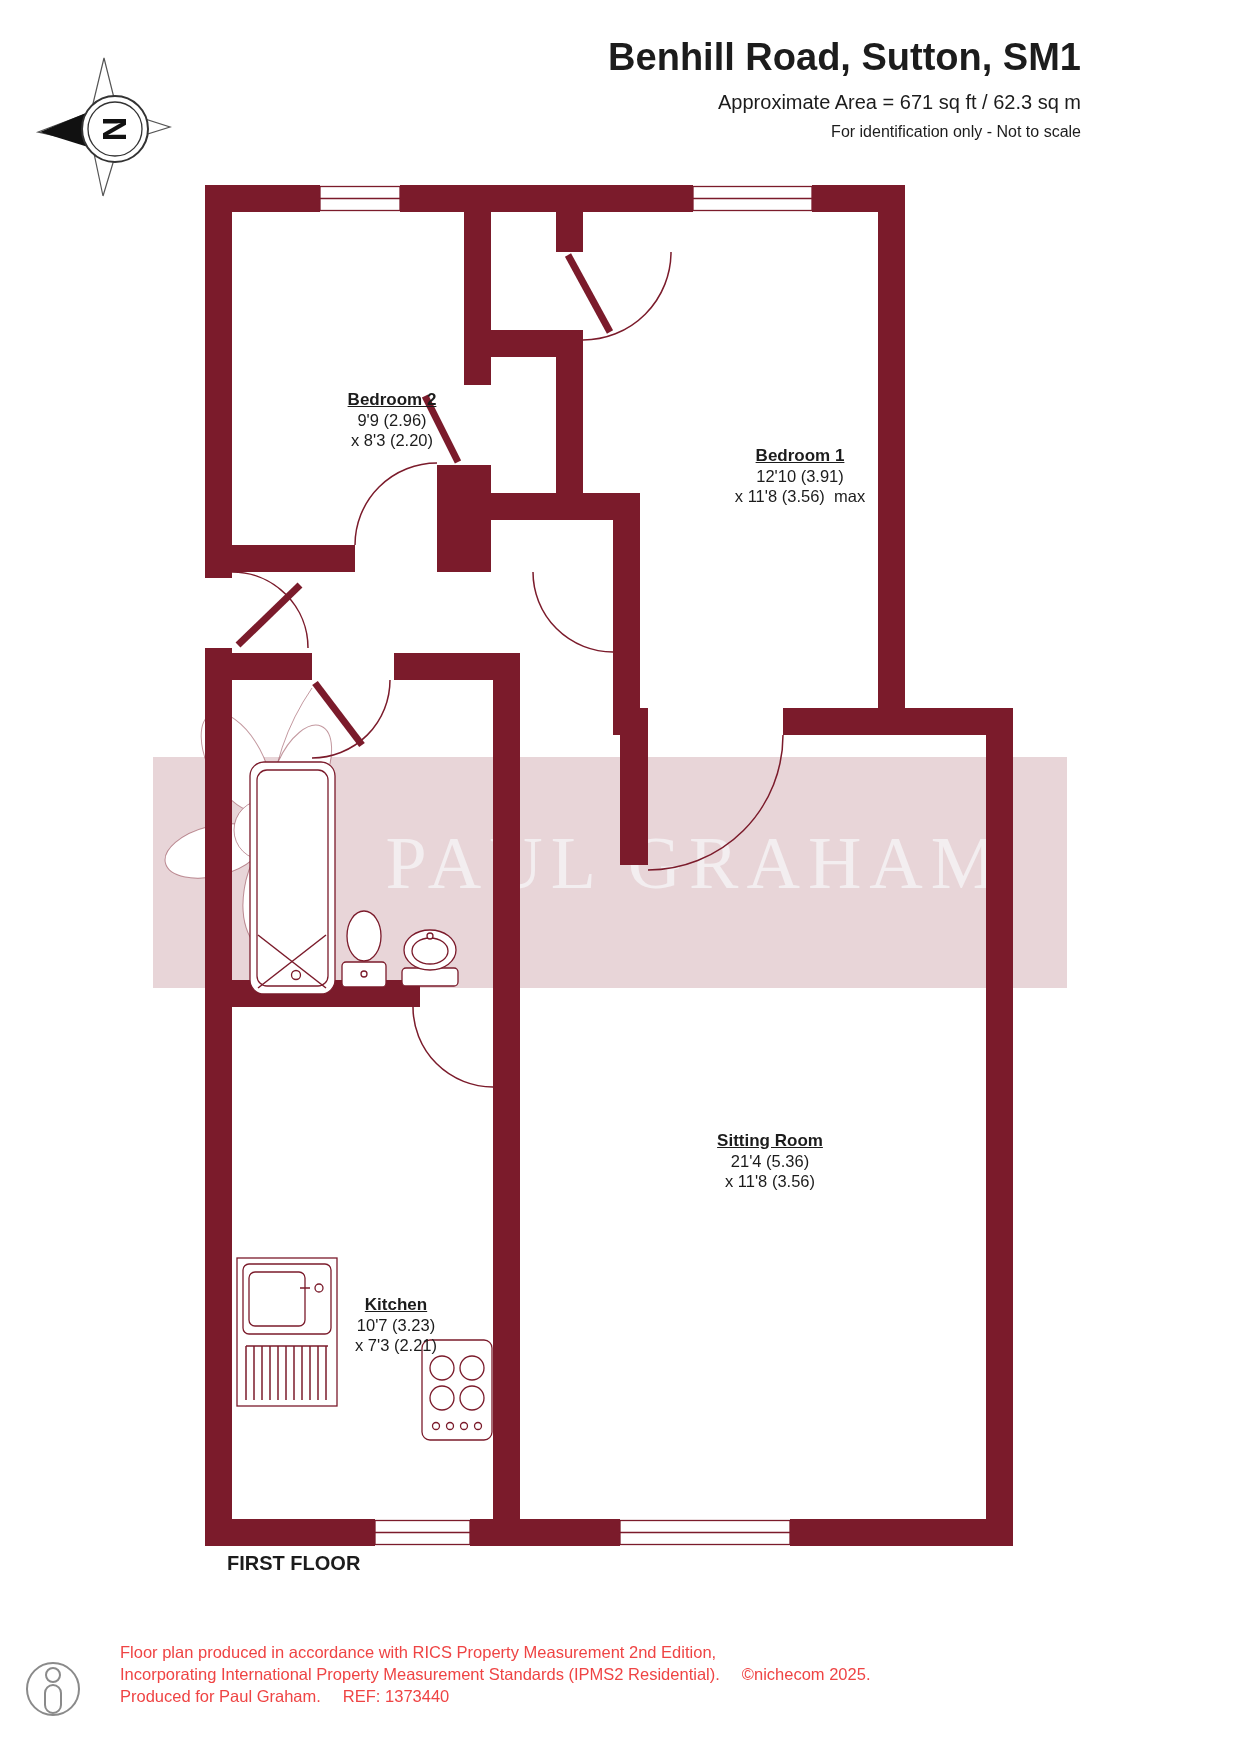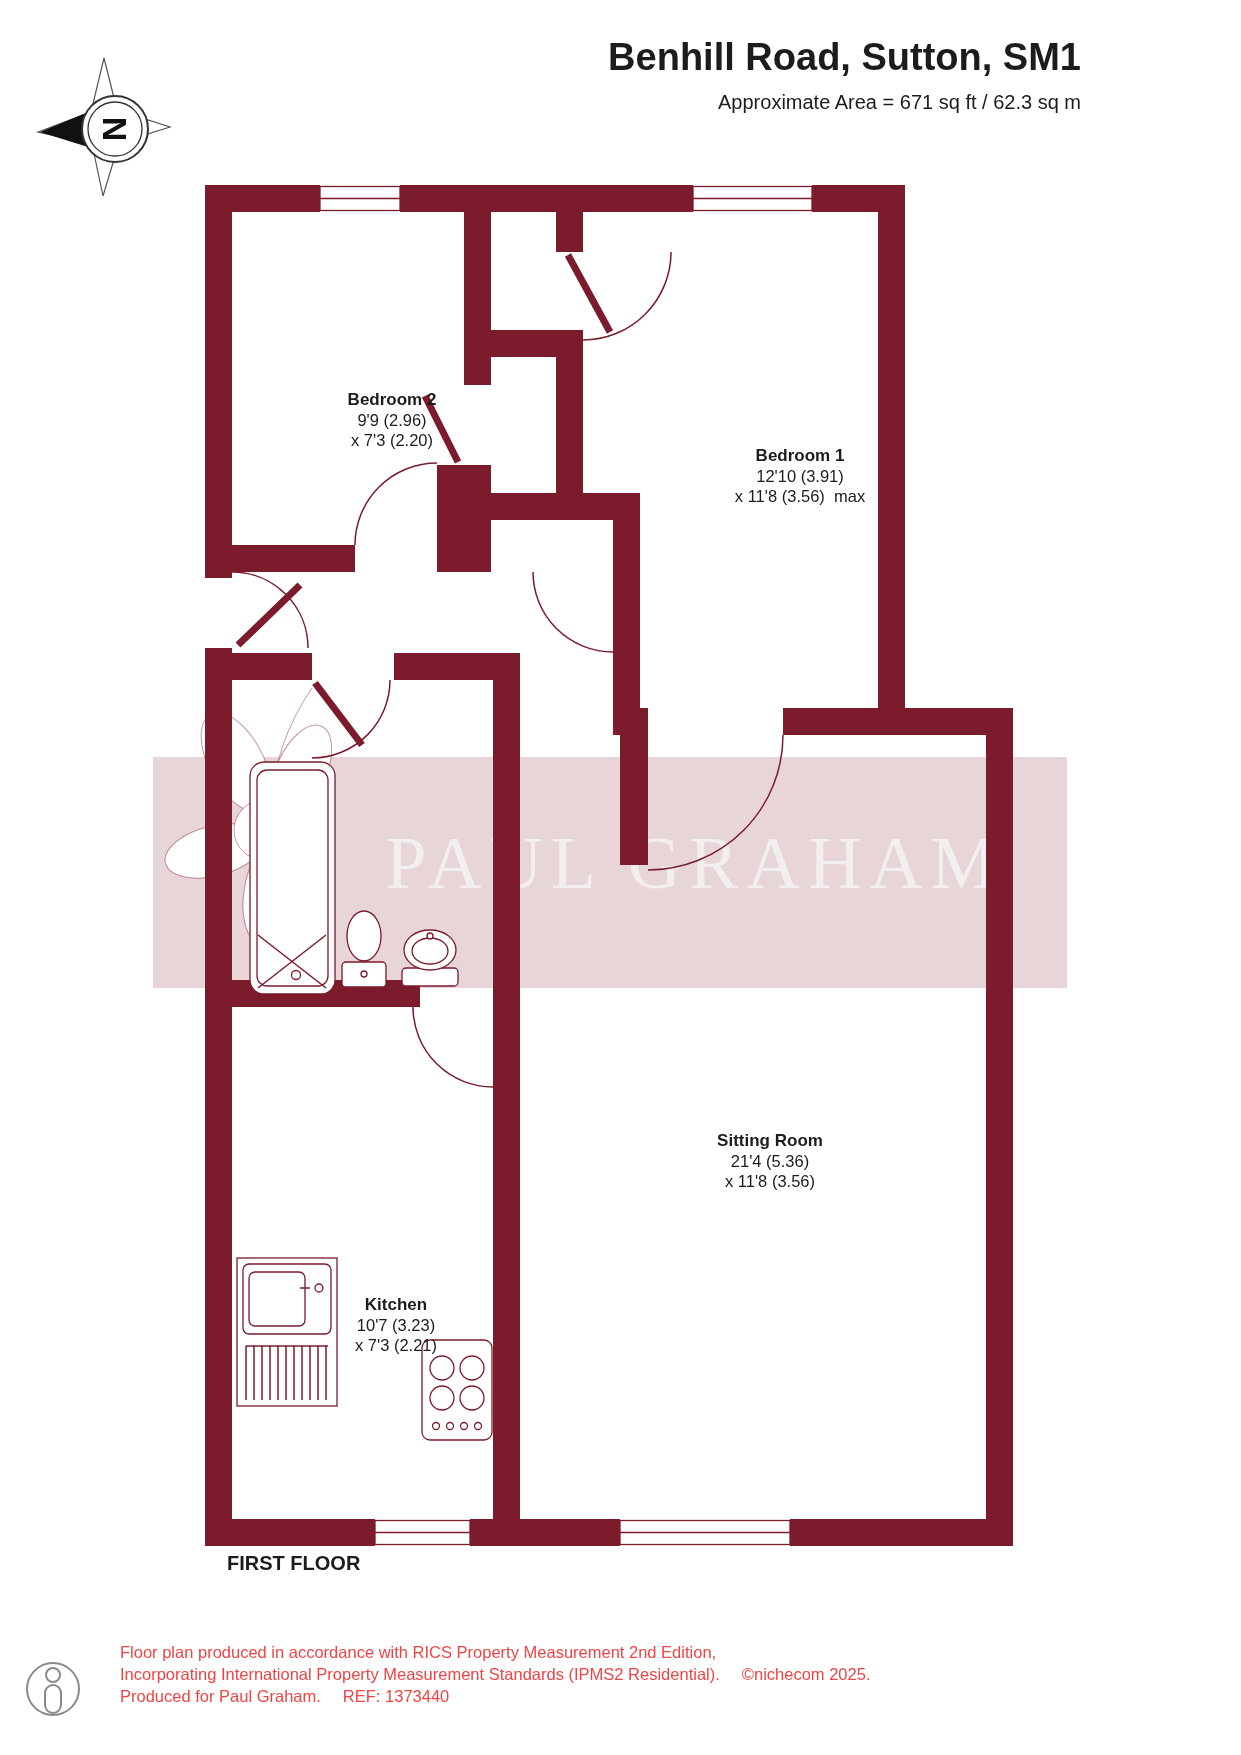--- a/index.html
+++ b/index.html
@@ -17,36 +17,37 @@
            font-family:"Liberation Serif",serif;font-size:74px;letter-spacing:8px;
            color:var(--watermark-text,#f3eef0);white-space:nowrap;z-index:2;line-height:74px;}
   
   #plan{position:absolute;left:0;top:0;z-index:3;}
   .w{fill:var(--wall,#7b1b2b);}
   .thin{stroke:var(--wall,#7b1b2b);stroke-width:1.5;fill:none;}
   .thinf{stroke:var(--wall,#7b1b2b);stroke-width:1.3;fill:#ffffff;}
   .leafdoor{stroke:var(--wall,#7b1b2b);stroke-width:7;fill:none;}
   
   .room-label{position:absolute;transform:translateX(-50%);text-align:center;z-index:4;white-space:nowrap;}
-  .room-name{font-size:17px;font-weight:bold;line-height:20px;}
+  .room-name{font-size:17px;font-weight:bold;line-height:20px;text-decoration:underline;}
   .room-dim{font-size:16.5px;line-height:20px;}
   #floor-label{position:absolute;left:227px;top:1552px;font-size:20px;font-weight:bold;z-index:4;}
   
   #footer{position:absolute;left:120px;top:1641px;font-size:16.5px;line-height:22px;color:#ef4444;z-index:4;}
   #footer .row{white-space:nowrap;}
   #footer .gap{display:inline-block;width:22px;}
 </style>
 </head>
 <body>
 
 <div id="page">
 
   <div id="header">
     <div id="title">Benhill Road, Sutton, SM1</div>
     <div id="area-line">Approximate Area = 671 sq ft / 62.3 sq m</div>
+    <div id="disclaimer">For identification only - Not to scale</div>
   </div>
 
   <div id="wm-band"></div>
   <div id="wm-text">PAUL GRAHAM</div>
 
   <svg id="plan" width="1241" height="1755" viewBox="0 0 1241 1755">
 
     <g fill="#ffffff" stroke="rgba(123,27,43,0.45)" stroke-width="1">
       <path class="stem" d="M 312,688 Q 235,800 298,965" fill="none"></path>
       <ellipse cx="236" cy="762" rx="27" ry="54" transform="rotate(-28 236 762)"></ellipse>
@@ -191,21 +192,21 @@
     <g fill="none" stroke="#8a8a8a" stroke-width="2">
       <circle cx="53" cy="1689" r="26"></circle>
       <circle cx="53" cy="1675" r="7"></circle>
       <rect x="45" y="1685" width="16" height="28" rx="8"></rect>
     </g>
   </svg>
 
   <div class="room-label" style="left:392px;top:390px;">
     <div class="room-name">Bedroom 2</div>
     <div class="room-dim">9'9 (2.96)</div>
-    <div class="room-dim">x 7'3 (2.20)</div>
+    <div class="room-dim">x 8'3 (2.20)</div>
   </div>
 
   <div class="room-label" style="left:800px;top:446px;">
     <div class="room-name">Bedroom 1</div>
     <div class="room-dim">12'10 (3.91)</div>
     <div class="room-dim">x 11'8 (3.56)&nbsp; max</div>
   </div>
 
   <div class="room-label" style="left:770px;top:1131px;">
     <div class="room-name">Sitting Room</div>

